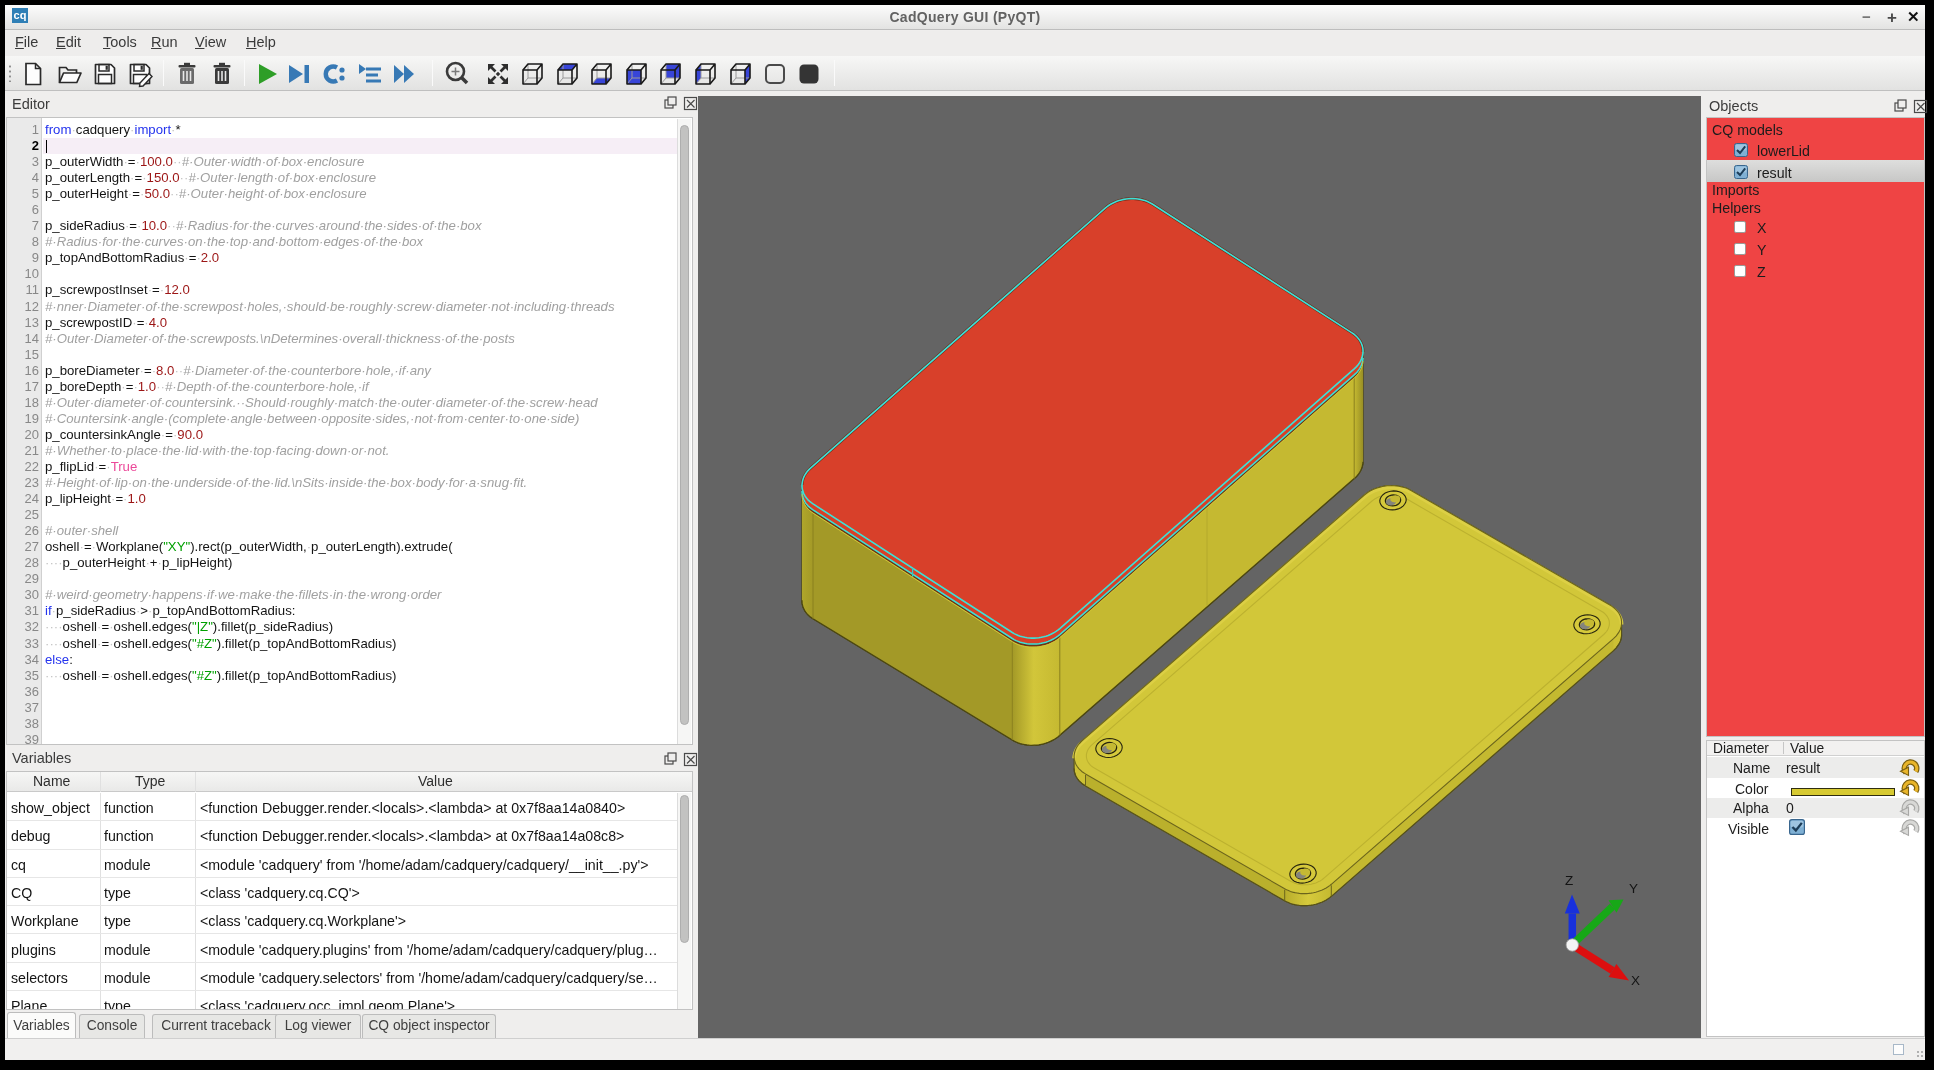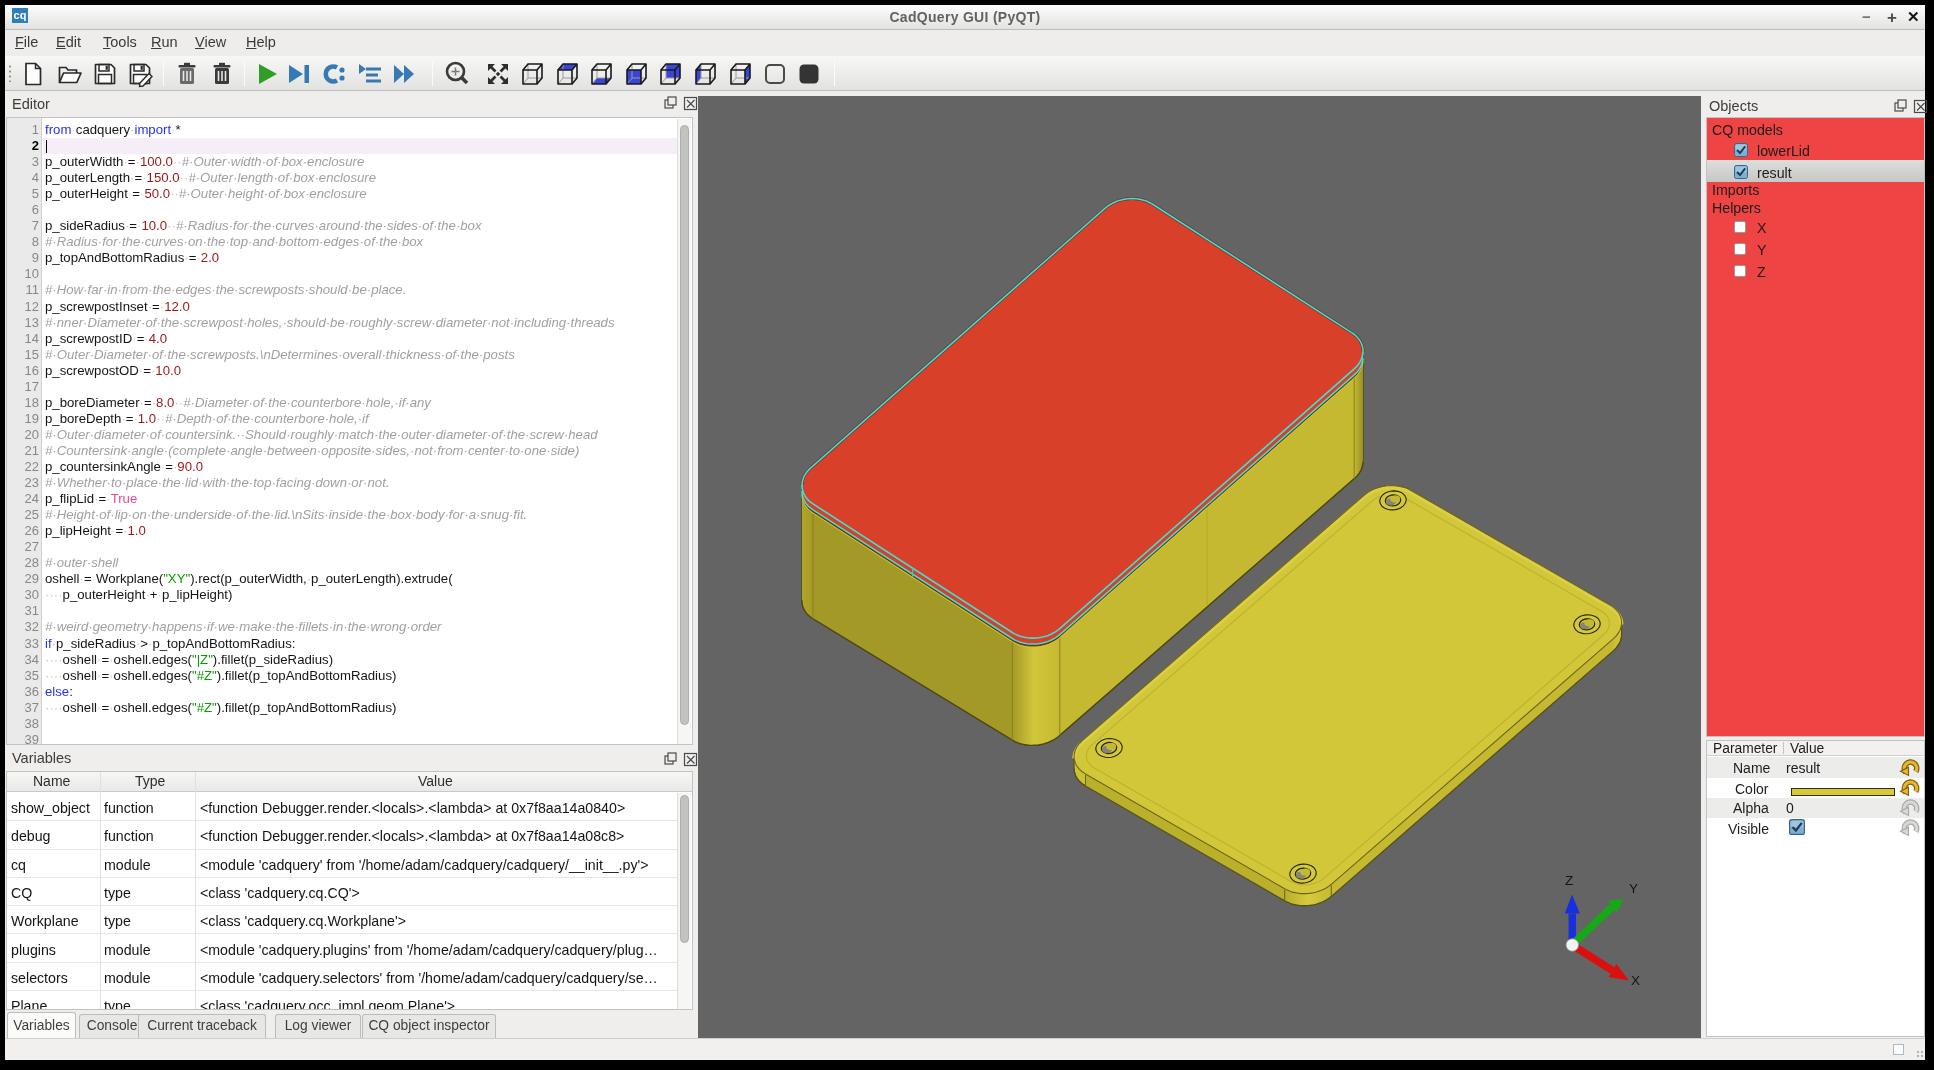--- a/index.html
+++ b/index.html
@@ -282,26 +282,24 @@
         <div class="cl"><span class="k">from</span><span class="d">·</span><span class="p">cadquery</span><span class="d">·</span><span class="k">import</span><span class="d">·</span><span class="p">*</span></div>
 <div class="cl"></div>
 <div class="cl"><span class="p">p_outerWidth</span><span class="d">·</span><span class="p">=</span><span class="d">·</span><span class="n">100.0</span><span class="d">··</span><span class="c">#·Outer·width·of·box·enclosure</span></div>
 <div class="cl"><span class="p">p_outerLength</span><span class="d">·</span><span class="p">=</span><span class="d">·</span><span class="n">150.0</span><span class="d">··</span><span class="c">#·Outer·length·of·box·enclosure</span></div>
 <div class="cl"><span class="p">p_outerHeight</span><span class="d">·</span><span class="p">=</span><span class="d">·</span><span class="n">50.0</span><span class="d">··</span><span class="c">#·Outer·height·of·box·enclosure</span></div>
 <div class="cl"></div>
 <div class="cl"><span class="p">p_sideRadius</span><span class="d">·</span><span class="p">=</span><span class="d">·</span><span class="n">10.0</span><span class="d">··</span><span class="c">#·Radius·for·the·curves·around·the·sides·of·the·box</span></div>
 <div class="cl"><span class="c">#·Radius·for·the·curves·on·the·top·and·bottom·edges·of·the·box</span></div>
 <div class="cl"><span class="p">p_topAndBottomRadius</span><span class="d">·</span><span class="p">=</span><span class="d">·</span><span class="n">2.0</span></div>
 <div class="cl"></div>
-<div class="cl"><span class="c">#·How·far·in·from·the·edges·the·screwposts·should·be·place.</span></div>
 <div class="cl"><span class="p">p_screwpostInset</span><span class="d">·</span><span class="p">=</span><span class="d">·</span><span class="n">12.0</span></div>
 <div class="cl"><span class="c">#·nner·Diameter·of·the·screwpost·holes,·should·be·roughly·screw·diameter·not·including·threads</span></div>
 <div class="cl"><span class="p">p_screwpostID</span><span class="d">·</span><span class="p">=</span><span class="d">·</span><span class="n">4.0</span></div>
 <div class="cl"><span class="c">#·Outer·Diameter·of·the·screwposts.\nDetermines·overall·thickness·of·the·posts</span></div>
-<div class="cl"><span class="p">p_screwpostOD</span><span class="d">·</span><span class="p">=</span><span class="d">·</span><span class="n">10.0</span></div>
 <div class="cl"></div>
 <div class="cl"><span class="p">p_boreDiameter</span><span class="d">·</span><span class="p">=</span><span class="d">·</span><span class="n">8.0</span><span class="d">··</span><span class="c">#·Diameter·of·the·counterbore·hole,·if·any</span></div>
 <div class="cl"><span class="p">p_boreDepth</span><span class="d">·</span><span class="p">=</span><span class="d">·</span><span class="n">1.0</span><span class="d">··</span><span class="c">#·Depth·of·the·counterbore·hole,·if</span></div>
 <div class="cl"><span class="c">#·Outer·diameter·of·countersink.··Should·roughly·match·the·outer·diameter·of·the·screw·head</span></div>
 <div class="cl"><span class="c">#·Countersink·angle·(complete·angle·between·opposite·sides,·not·from·center·to·one·side)</span></div>
 <div class="cl"><span class="p">p_countersinkAngle</span><span class="d">·</span><span class="p">=</span><span class="d">·</span><span class="n">90.0</span></div>
 <div class="cl"><span class="c">#·Whether·to·place·the·lid·with·the·top·facing·down·or·not.</span></div>
 <div class="cl"><span class="p">p_flipLid</span><span class="d">·</span><span class="p">=</span><span class="d">·</span><span class="b">True</span></div>
 <div class="cl"><span class="c">#·Height·of·lip·on·the·underside·of·the·lid.\nSits·inside·the·box·body·for·a·snug·fit.</span></div>
 <div class="cl"><span class="p">p_lipHeight</span><span class="d">·</span><span class="p">=</span><span class="d">·</span><span class="n">1.0</span></div>
@@ -382,21 +380,21 @@
         <div class="vc2">type</div>
         <div class="vc3">&lt;class 'cadquery.occ_impl.geom.Plane'&gt;</div>
       </div>
    <div id="vscroll">
         <div class="handle"></div>
       </div>
  </div>
  <div id="tabs">
    <div class="tab act" style="left:2px;width:69px">Variables</div>
    <div class="tab" style="left:74px;width:66px">Console</div>
-   <div class="tab" style="left:133px;width:128px">Current traceback</div>
+   <div class="tab" style="left:147px;width:128px">Current traceback</div>
    <div class="tab" style="left:270px;width:86px">Log viewer</div>
    <div class="tab" style="left:357px;width:134px">CQ object inspector</div>
  </div>
  <div id="statusbar">
    <div style="position:absolute;left:1888px;top:5px;width:11px;height:11px;background:#fdfdfd;border:1px solid #a8b8c8"></div>
  </div>
  <div class="dock-title" style="left:1704px;top:93px">Objects</div>
  <svg style="position:absolute;left:1889px;top:94px" width="34" height="15" viewBox="0 0 34 15">
       <g fill="none" stroke="#4a4a4a" stroke-width="1.2">
         <rect x="1" y="4" width="8" height="8"></rect>
@@ -425,21 +423,21 @@
    <div style="position:absolute;left:27px;top:103px;width:12px;height:12px;background:#fff;border:1px solid #9a9a98;border-radius:2px"></div>
       <div style="position:absolute;left:27px;top:125px;width:12px;height:12px;background:#fff;border:1px solid #9a9a98;border-radius:2px"></div>
       <div style="position:absolute;left:27px;top:147px;width:12px;height:12px;background:#fff;border:1px solid #9a9a98;border-radius:2px"></div>
    <div style="position:absolute;left:50px;top:102px">X</div>
    <div style="position:absolute;left:50px;top:124px">Y</div>
    <div style="position:absolute;left:50px;top:146px">Z</div>
  </div>
  <div style="position:absolute;left:1808px;top:736px;width:18px;height:3px;background-image:radial-gradient(circle,#a8a8a8 1px,transparent 1.2px);background-size:6px 3px"></div>
  <div id="params">
    <div style="position:absolute;left:0;top:0;width:100%;height:15px;background:#f2f1f0;border-bottom:1px solid #d0d0d0">
-     <div style="position:absolute;left:6px;top:0px;font-size:13.8px">Parameter</div>
+     <div style="position:absolute;left:6px;top:0px;font-size:13.8px">Diameter</div>
      <div style="position:absolute;left:76px;top:1px;width:1px;height:12px;background:#c6c6c6"></div>
      <div style="position:absolute;left:83px;top:0px;font-size:13.8px">Value</div>
    </div>
    <div class="prow" style="top:16px;height:21px;background:#ececeb">
         <span style="position:absolute;left:26px;top:3px">Name</span>
         <span style="position:absolute;left:79px;top:3px">result</span>
       </div>
    <div class="prow" style="top:37px;height:20px">
         <span style="position:absolute;left:28px;top:3px">Color</span>
       </div>

